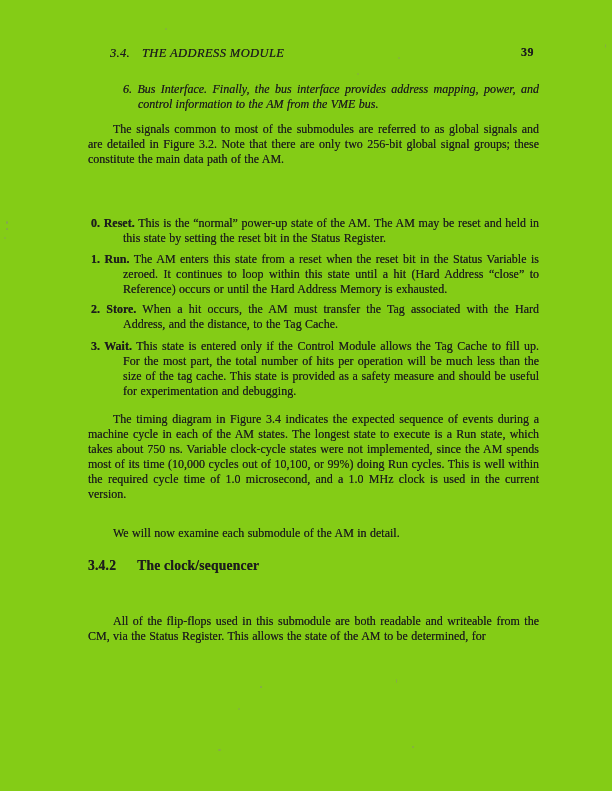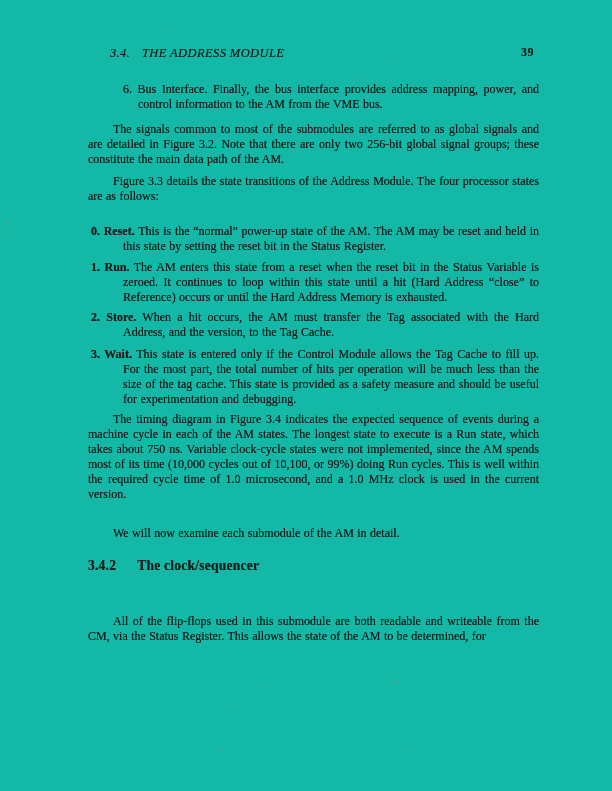--- a/index.html
+++ b/index.html
@@ -1,20 +1,20 @@
 <!DOCTYPE html>
 <html><head>
 <meta charset="utf-8">
 <style>
   * { margin:0; padding:0; box-sizing:border-box; }
   html,body { background:#fdfdfb; }
   .page {
     position:relative;
     width:612px; height:791px;
-    background:#14b8a6;
+    background:#84cc16;
     font-family:"Liberation Serif","DejaVu Serif",serif;
     color:#1d1d1d;
     overflow:hidden;
     text-shadow:0 0 0.35px rgba(25,25,25,0.75);
   }
   .block {
     position:absolute;
     left:88px; width:451px;
     font-size:12px; line-height:15px;
     text-align:justify;
@@ -25,60 +25,59 @@
     position:absolute; left:110px; top:46px;
     font-size:12.5px; font-style:italic;
   }
   .running-head .rh-num { margin-right:12px; letter-spacing:0.3px; }
   .running-head .rh-title { letter-spacing:0.4px; }
   .page-num {
     position:absolute; top:45px; right:78px;
     font-size:12px; font-weight:bold; letter-spacing:0.5px;
   }
   .item-bus { padding-left:50px; text-indent:-15px; }
-  .state-item { padding-left:35px; text-indent:-32px;margin-top:8px; }
+  .state-item { padding-left:35px; text-indent:-32px; }
   .term { font-weight:bold; }
   .subsection {
     position:absolute; left:88px; top:558px;
     font-size:13.6px; font-weight:bold;
     letter-spacing:0.2px;
   }
   .subsection .sec-num { margin-right:21px; }
   .speck { position:absolute; background:#878787; opacity:0.55; border-radius:50%; }
 </style>
 </head>
 <body>
 
 <div class="page">
 
   <div class="running-head">
     <span class="rh-num">3.4.</span><span class="rh-title">THE ADDRESS MODULE</span>
   </div>
   <div class="page-num">39</div>
 
-  <div class="block item-bus" style="top:82px;">
+  <div class="block item-bus" style="top:82px;font-style:italic;">
     <span>6.</span>
     <span>Bus Interface. Finally, the bus interface provides address mapping, power, and control information to the AM from the VME bus.</span>
   </div>
 
   <p class="block indent" style="top:122px;">The signals common to most of the submodules are referred to as global signals and are detailed in Figure 3.2. Note that there are only two 256-bit global signal groups; these constitute the main data path of the AM.</p>
 
-  <p class="block indent" style="top:174px;">Figure 3.3 details the state transitions of the Address Module. The four processor states are as follows:</p>
 
   <div class="block state-item" style="top:216px;">
     <span class="term">0. Reset.</span>
     <span>This is the “normal” power-up state of the AM. The AM may be reset and held in this state by setting the reset bit in the Status Register.</span>
   </div>
   <div class="block state-item" style="top:252px;">
     <span class="term">1. Run.</span>
     <span>The AM enters this state from a reset when the reset bit in the Status Variable is zeroed. It continues to loop within this state until a hit (Hard Address “close” to Reference) occurs or until the Hard Address Memory is exhausted.</span>
   </div>
   <div class="block state-item" style="top:302px;">
     <span class="term">2. Store.</span>
-    <span>When a hit occurs, the AM must transfer the Tag associated with the Hard Address, and the version, to the Tag Cache.</span>
+    <span>When a hit occurs, the AM must transfer the Tag associated with the Hard Address, and the distance, to the Tag Cache.</span>
   </div>
   <div class="block state-item" style="top:339px;">
     <span class="term">3. Wait.</span>
     <span>This state is entered only if the Control Module allows the Tag Cache to fill up. For the most part, the total number of hits per operation will be much less than the size of the tag cache. This state is provided as a safety measure and should be useful for experimentation and debugging.</span>
   </div>
 
   <p class="block indent" style="top:412px;">The timing diagram in Figure 3.4 indicates the expected sequence of events during a machine cycle in each of the AM states. The longest state to execute is a Run state, which takes about 750 ns. Variable clock-cycle states were not implemented, since the AM spends most of its time (10,000 cycles out of 10,100, or 99%) doing Run cycles. This is well within the required cycle time of 1.0 microsecond, and a 1.0 MHz clock is used in the current version.</p>
 
   <p class="block indent" style="top:526px;">We will now examine each submodule of the AM in detail.</p>
 

